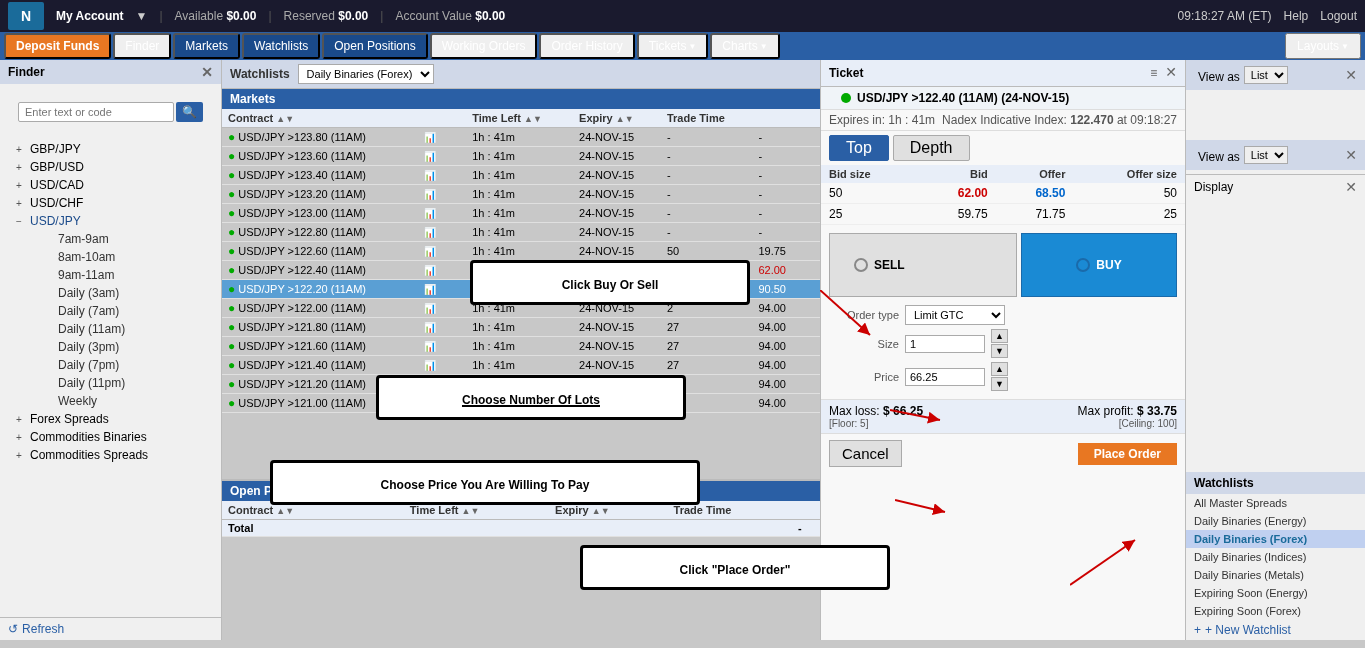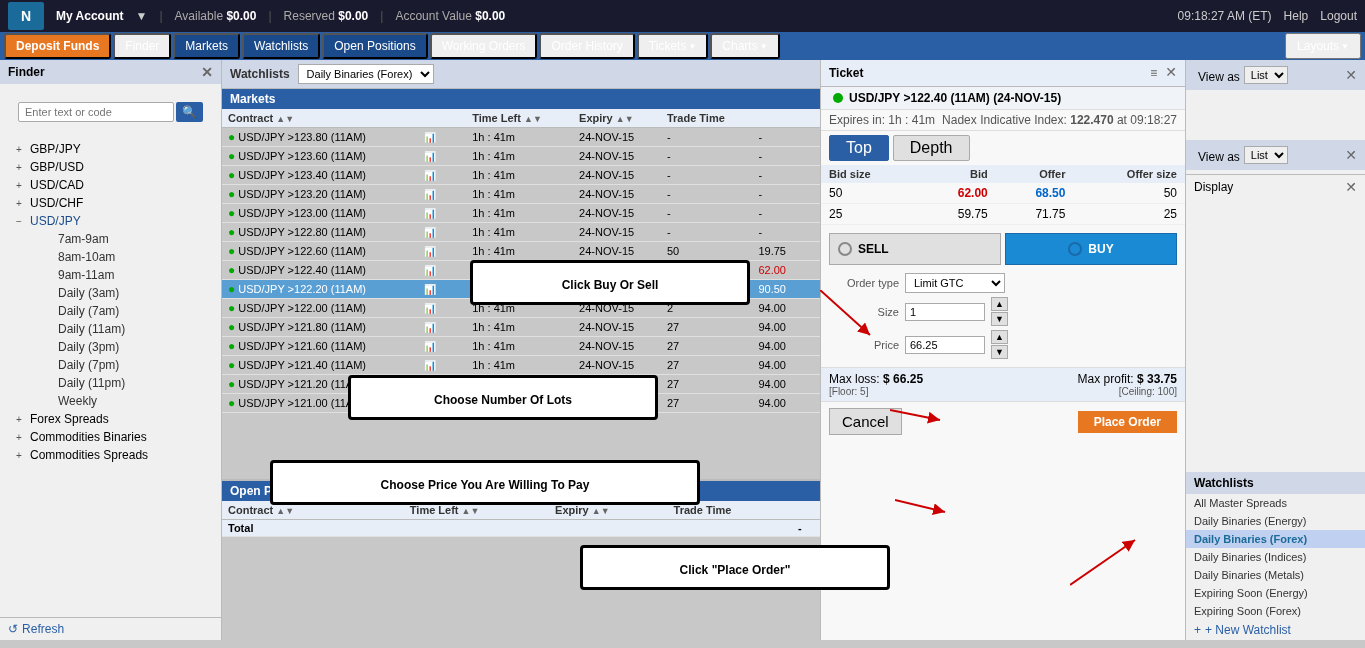--- a/index.html
+++ b/index.html
@@ -79,40 +79,40 @@
     .positions-table { width: 100%; border-collapse: collapse; }
     .positions-table th { background: #e8eef8; padding: 3px 6px; text-align: left; border-bottom: 1px solid #bbb; font-size: 11px; color: #333; }
     .positions-table td { padding: 2px 6px; border-bottom: 1px solid #e0e0e0; font-size: 11px; }
     .total-row { background: #e8eef8; font-weight: bold; }
     .sort-arrow { color: #666; font-size: 9px; }
 
     
     .ticket-panel { width: 365px; background: #f8f8f8; border-left: 1px solid #bbb; display: flex; flex-direction: column; }
     .ticket-header { background: #e8eef8; padding: 4px 8px; display: flex; align-items: center; justify-content: space-between; border-bottom: 1px solid #bbb; }
     .ticket-title { font-weight: bold; font-size: 12px; }
-    .ticket-symbol-bar { background: #f0f4f8; padding: 4px 12px; border-bottom: 1px solid #ddd; display: flex; align-items: center; gap: 6px; }
+    .ticket-symbol-bar { background: #f0f4f8; padding: 4px 20px; border-bottom: 1px solid #ddd; display: flex; align-items: center; gap: 6px; }
     .green-dot { width: 10px; height: 10px; background: #00aa00; border-radius: 50%; display: inline-block; }
     .symbol-name { font-weight: bold; font-size: 12px; }
     .ticket-expires { padding: 3px 8px; font-size: 11px; color: #555; display: flex; align-items: center; justify-content: space-between; border-bottom: 1px solid #ddd; }
 
     
     .top-depth-tabs { display: flex; padding: 4px 8px; gap: 4px; }
     .tab-btn { padding: 3px 16px; border: 1px solid #aaa; background: #e0e0e0; cursor: pointer; border-radius: 2px; font-size: 16px; }
     .tab-btn.active { background: #2a5fa5; color: white; border-color: #2a5fa5; }
 
     
     .bid-offer-table { width: 100%; border-collapse: collapse; margin: 0 0 4px; }
     .bid-offer-table th { background: #e8eef8; padding: 3px 8px; font-size: 11px; color: #333; }
     .bid-offer-table td { padding: 3px 8px; font-size: 12px; border-bottom: 1px solid #eee; }
     .bid-val { color: #cc0000; font-weight: bold; font-size: 14px; }
     .offer-val { color: #0066cc; font-weight: bold; font-size: 14px; }
 
     
     .buy-sell-row { display: flex; padding: 4px 8px; gap: 4px; }
-    .sell-btn { flex: 1; background: #e0e0e0; border: 1px solid #aaa; padding: 8px; font-size: 13px; font-weight: bold; cursor: pointer; display: flex; align-items: center; gap: 6px; }
+    .sell-btn { flex: 1; background: #e0e0e0; border: 1px solid #aaa; padding: 24px; font-size: 13px; font-weight: bold; cursor: pointer; display: flex; align-items: center; gap: 6px; }
     .buy-btn { flex: 1; background: #1a8ad4; color: white; border: 1px solid #1a6aaa; padding: 8px; font-size: 13px; font-weight: bold; cursor: pointer; display: flex; align-items: center; gap: 6px; justify-content: center; }
     .radio-circle { width: 14px; height: 14px; border-radius: 50%; border: 2px solid #888; display: inline-block; }
     .radio-filled { width: 14px; height: 14px; border-radius: 50%; background: #1a8ad4; border: 2px solid #1a6aaa; display: inline-block; }
 
     
     .order-form { padding: 4px 8px; }
     .form-row { display: flex; align-items: center; gap: 6px; margin-bottom: 4px; }
     .form-label { width: 70px; font-size: 11px; color: #555; text-align: right; }
     .form-input { width: 80px; border: 1px solid #aaa; padding: 2px 4px; font-size: 11px; }
     .form-select { width: 100px; border: 1px solid #aaa; padding: 2px 4px; font-size: 11px; background: white; }
@@ -677,21 +677,21 @@
 
   <svg style="position:absolute;top:290px;left:820px;" width="60" height="60">
     <defs>
         <marker id="arr1" markerWidth="8" markerHeight="8" refX="6" refY="3" orient="auto">
           <path d="M0,0 L0,6 L6,3 z" fill="#cc0000"></path>
         </marker>
       </defs>
     <line x1="0" y1="0" x2="50" y2="45" stroke="#cc0000" stroke-width="2" marker-end="url(#arr1)"></line>
   </svg>
 
-  <div class="annotation-box" style="left:348px; top:375px; font-size:20px; min-width:310px;">
+  <div class="annotation-box" style="left:376px; top:375px; font-size:20px; min-width:310px;text-decoration:underline;">
     <span>Choose Number Of Lots</span>
   </div>
 
   <svg style="position:absolute;top:400px;left:890px;" width="60" height="40">
     <defs>
         <marker id="arr2" markerWidth="8" markerHeight="8" refX="6" refY="3" orient="auto">
           <path d="M0,0 L0,6 L6,3 z" fill="#cc0000"></path>
         </marker>
       </defs>
     <line x1="0" y1="10" x2="50" y2="20" stroke="#cc0000" stroke-width="2" marker-end="url(#arr2)"></line>

